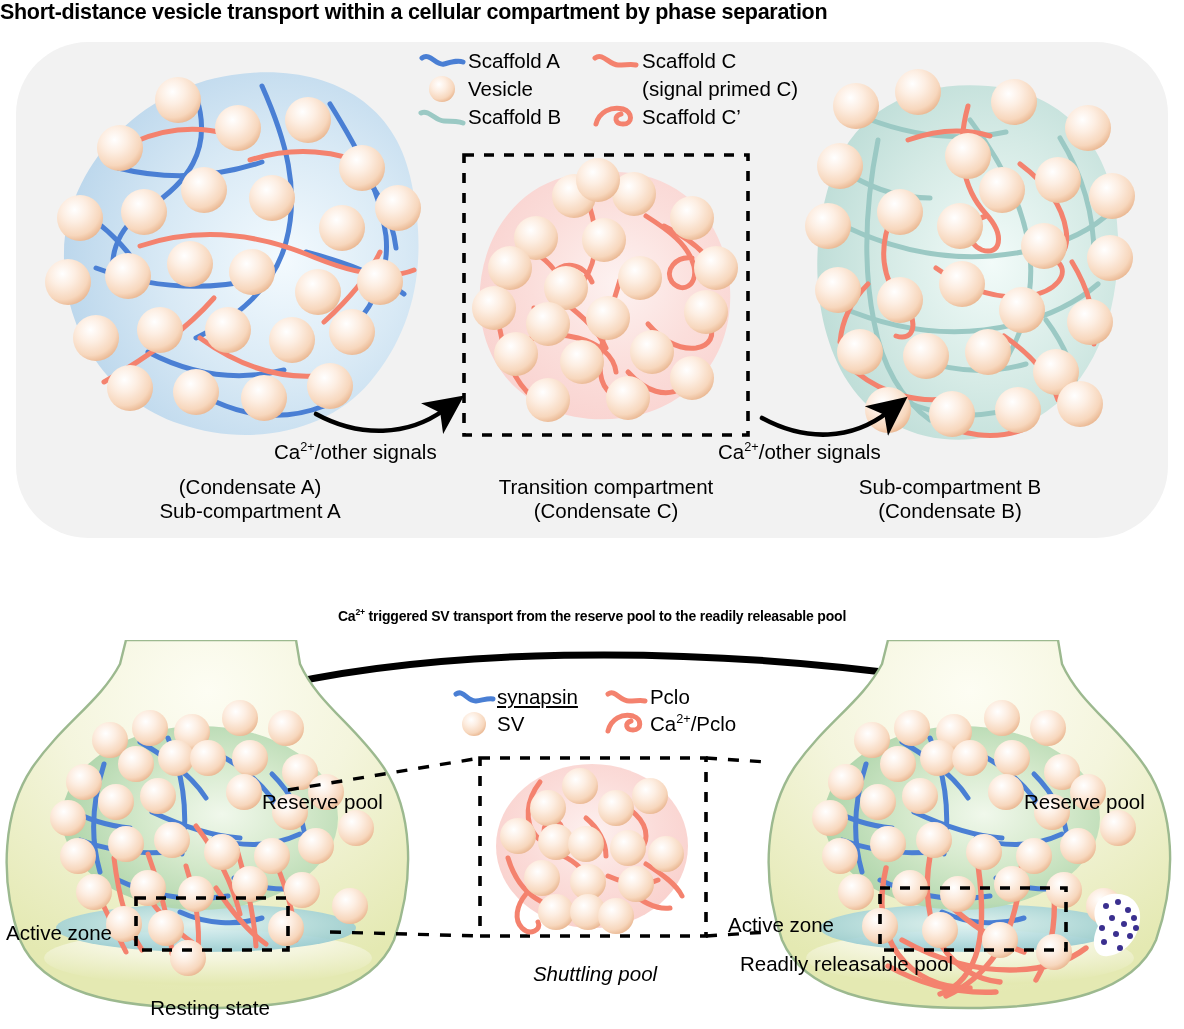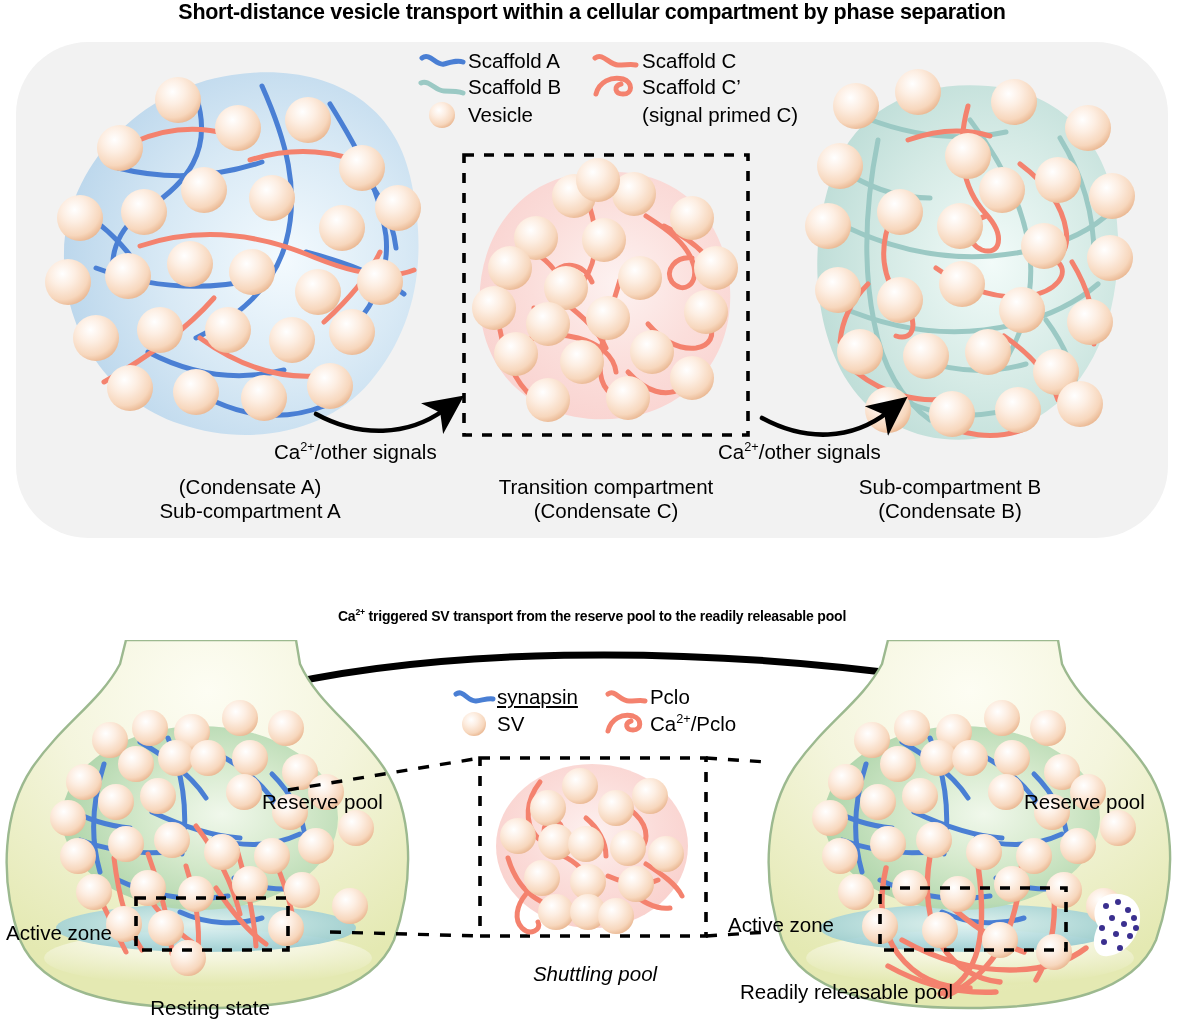--- a/index.html
+++ b/index.html
@@ -1,19 +1,19 @@
 <!DOCTYPE html>
 <html><head>
 <meta charset="utf-8">
 <style>
   html,body{margin:0;padding:0;background:#ffffff;}
   body{width:1184px;height:1029px;position:relative;overflow:hidden;
        font-family:"Liberation Sans","DejaVu Sans",sans-serif;color:#000;}
   .fig{position:absolute;left:0;top:0;width:1184px;height:1029px;}
-  .title1{position:absolute;left:0;top:0;width:1184px;text-align:center;
+  .title1{position:absolute;left:0;top:0;width:1184px;
           font-size:21.5px;font-weight:bold;letter-spacing:-0.3px;}
   .title2{position:absolute;left:0;top:608px;width:1184px;text-align:center;
           font-size:14px;font-weight:bold;letter-spacing:-0.2px;}
   .sup{font-size:0.62em;vertical-align:super;line-height:0;}
   .lbl{position:absolute;font-size:20.5px;white-space:nowrap;}
   .lbl.ctr{text-align:center;}
   .legend{position:absolute;font-size:20.5px;white-space:nowrap;}
   svg{display:block;}
   .panel-svg{position:absolute;left:0;top:0;}
 </style>
@@ -234,50 +234,50 @@
         </td>
         <td style="padding:0 30px 0 0;margin-top:40px;">Scaffold A</td>
         <td style="padding:0 2px 0 0;">
           <svg width="48" height="24" viewBox="0 0 48 24">
                 <path d="M4,9 C12,3 18,16 27,16 C35,16 41,15 45,16" fill="none" stroke="#f4826e" stroke-width="5" stroke-linecap="round"></path>
               </svg>
         </td>
         <td>Scaffold C</td>
       </tr>
       <tr>
-        <td style="padding:0 2px 0 0;">
-          <svg width="48" height="24" viewBox="0 0 48 24">
-                <path d="M3,8 C11,4 17,16 26,16 C34,16 40,16 45,18" fill="none" stroke="#9bc9c4" stroke-width="5" stroke-linecap="round"></path>
-              </svg>
-        </td>
-        <td style="padding:0 30px 0 0;">Scaffold B</td>
-        <td style="padding:0 2px 0 0;">
-          <svg width="48" height="26" viewBox="0 0 48 26">
-                <path d="M5,20 C8,8 20,2 32,5 C42,8 42,20 32,20 C24,20 22,12 30,10" fill="none" stroke="#f4826e" stroke-width="5" stroke-linecap="round"></path>
-              </svg>
-        </td>
-        <td>Scaffold C’</td>
-      </tr>
-      <tr>
         <td style="padding:0 2px 0 0;text-align:center;">
           <svg width="48" height="30" viewBox="0 0 48 30">
                 <circle cx="24" cy="15" r="13" fill="url(#gVesL)"></circle>
             <defs>
                   <radialGradient id="gVesL" cx="38%" cy="32%" r="72%">
               <stop offset="0%" stop-color="#ffffff"></stop>
                     <stop offset="38%" stop-color="#fdeee2"></stop>
               <stop offset="78%" stop-color="#f7d7bd"></stop>
                     <stop offset="100%" stop-color="#e9b690"></stop>
             </radialGradient>
                 </defs>
               </svg>
         </td>
         <td style="padding:0 30px 0 0;">Vesicle</td>
         <td></td>
         <td>(signal primed C)</td>
+      </tr>
+      <tr>
+        <td style="padding:0 2px 0 0;">
+          <svg width="48" height="24" viewBox="0 0 48 24">
+                <path d="M3,8 C11,4 17,16 26,16 C34,16 40,16 45,18" fill="none" stroke="#9bc9c4" stroke-width="5" stroke-linecap="round"></path>
+              </svg>
+        </td>
+        <td style="padding:0 30px 0 0;">Scaffold B</td>
+        <td style="padding:0 2px 0 0;">
+          <svg width="48" height="26" viewBox="0 0 48 26">
+                <path d="M5,20 C8,8 20,2 32,5 C42,8 42,20 32,20 C24,20 22,12 30,10" fill="none" stroke="#f4826e" stroke-width="5" stroke-linecap="round"></path>
+              </svg>
+        </td>
+        <td>Scaffold C’</td>
       </tr>
     </tbody>
       </table>
   </div>
 
   <div class="lbl" style="left:274px;top:440px;">
     Ca<span class="sup">2+</span>/other signals
   </div>
   <div class="lbl" style="left:718px;top:440px;">
     Ca<span class="sup">2+</span>/other signals
@@ -582,18 +582,18 @@
         <td>Ca<span class="sup">2+</span>/Pclo</td>
       </tr>
     </tbody>
       </table>
   </div>
 
   <div class="lbl" style="left:262px;top:790px;">Reserve pool</div>
   <div class="lbl" style="left:6px;top:921px;">Active zone</div>
   <div class="lbl" style="left:1024px;top:790px;">Reserve pool</div>
   <div class="lbl" style="left:728px;top:913px;">Active zone</div>
-  <div class="lbl" style="left:740px;top:952px;margin-top:28px;">Readily releasable pool</div>
+  <div class="lbl" style="left:740px;top:952px;">Readily releasable pool</div>
 
   <div class="lbl ctr" style="left:60px;top:996px;width:300px;">Resting state</div>
   <div class="lbl ctr" style="left:470px;top:962px;width:250px;font-style:italic;">Shuttling pool</div>
 
 </div>
 
 </body></html>

